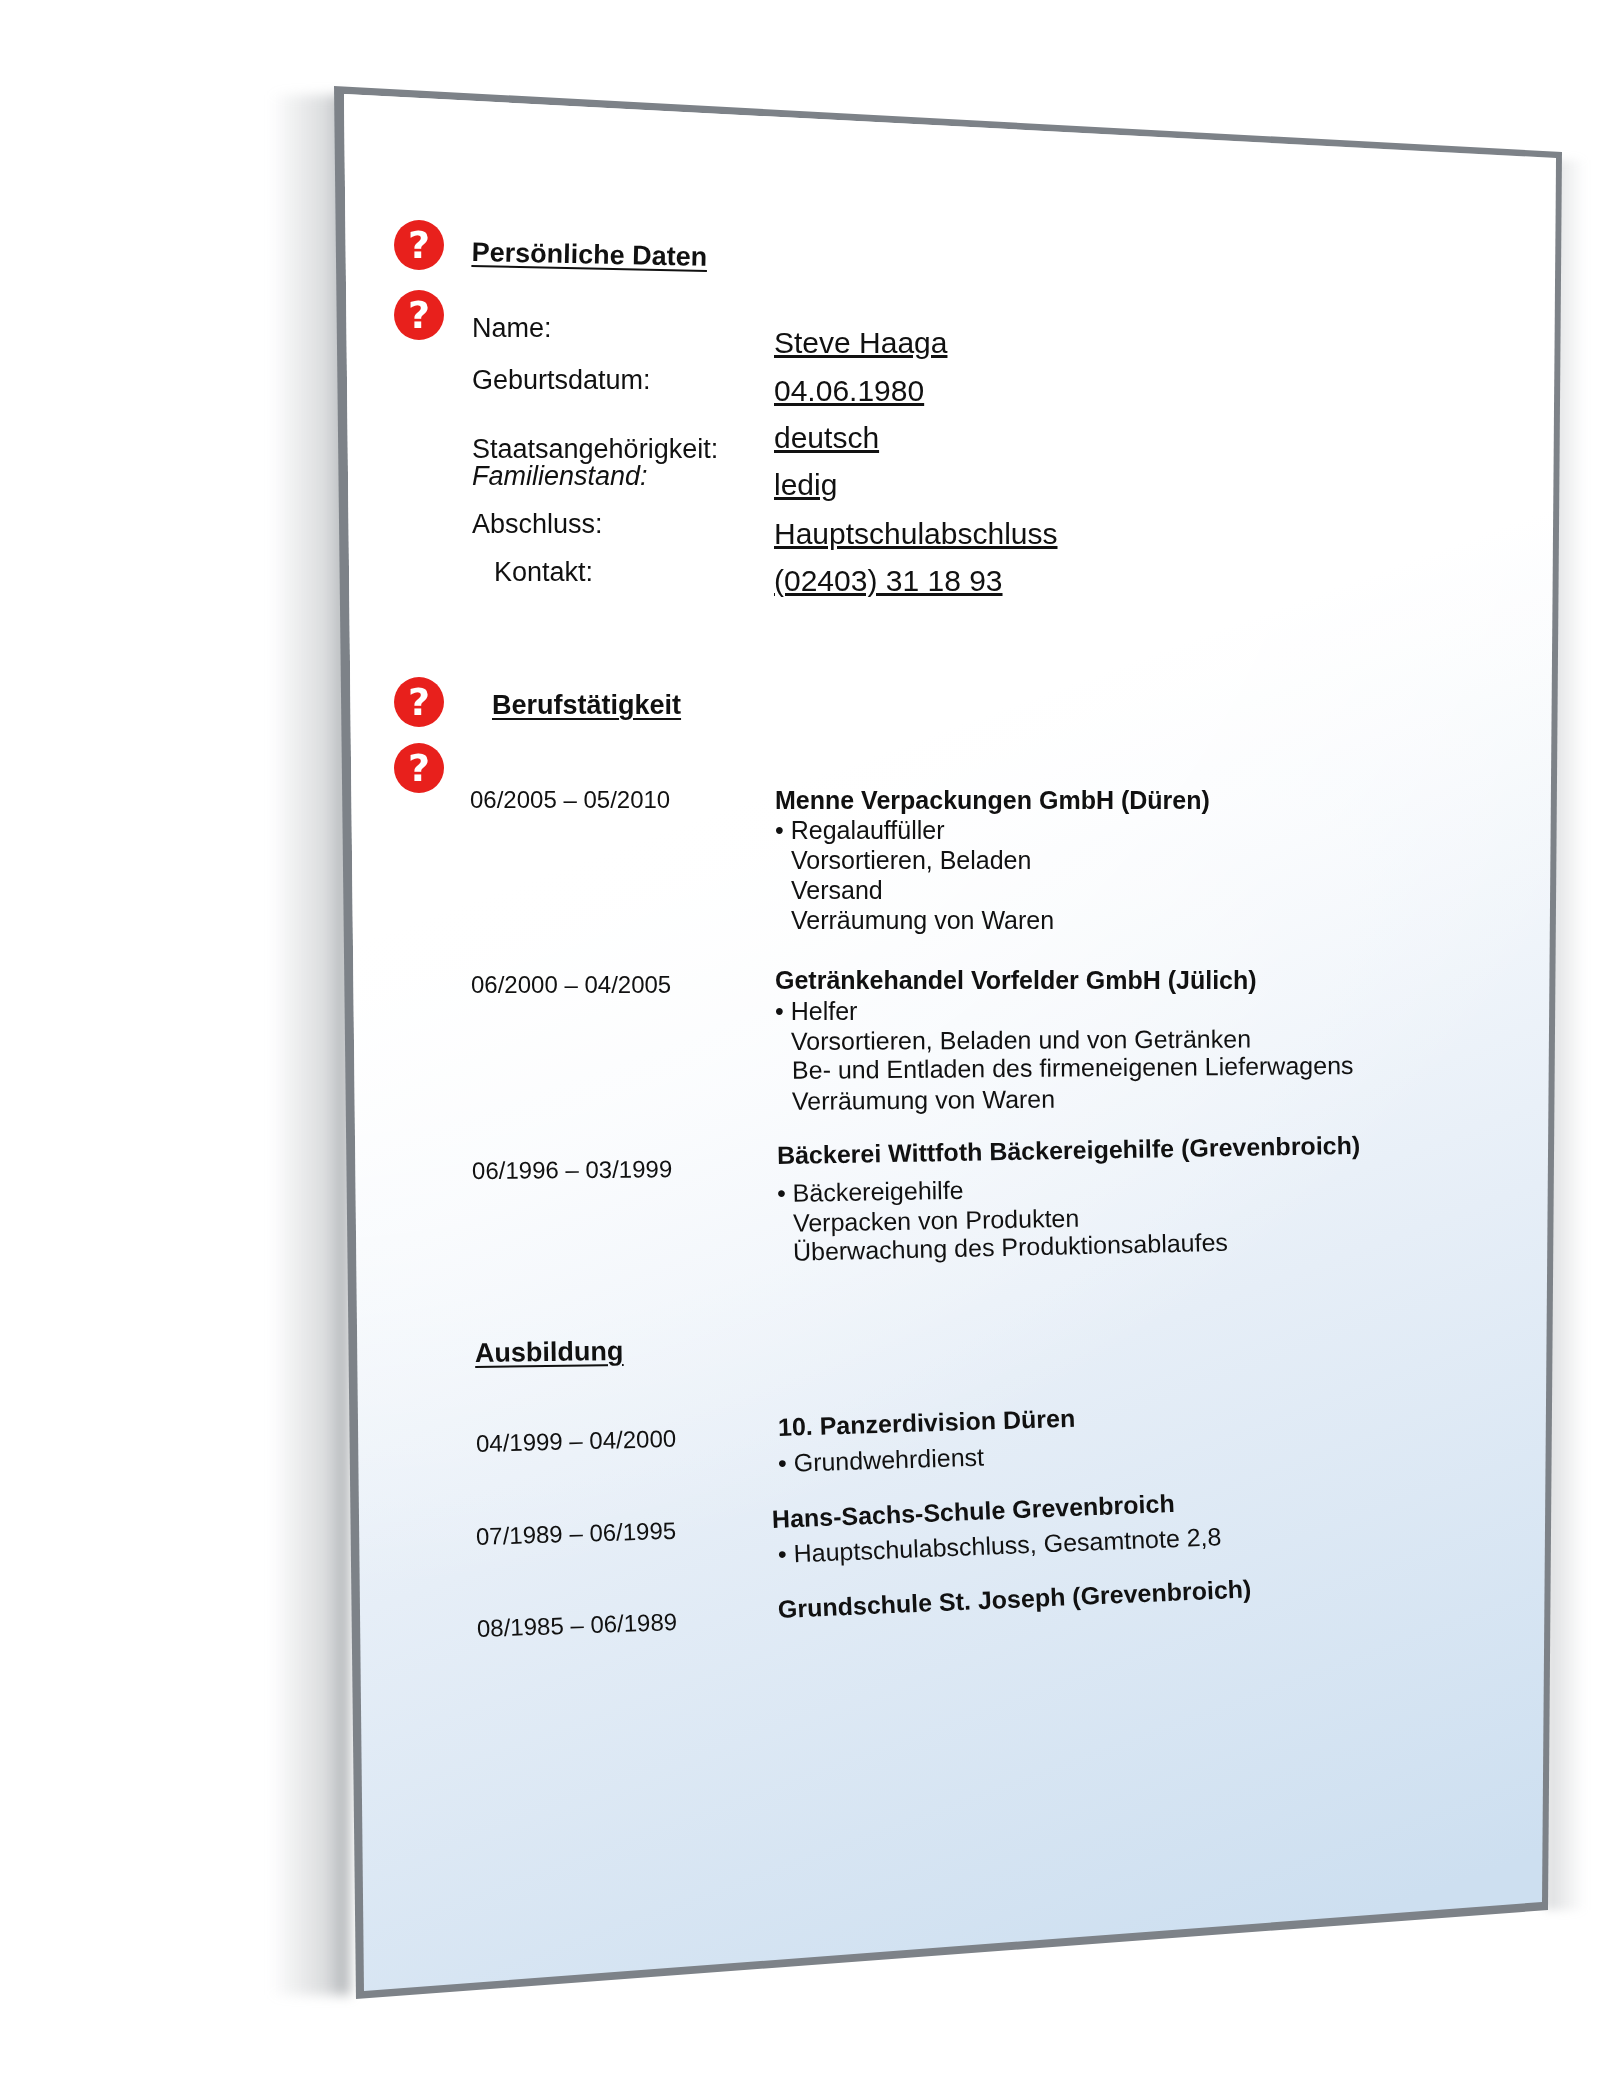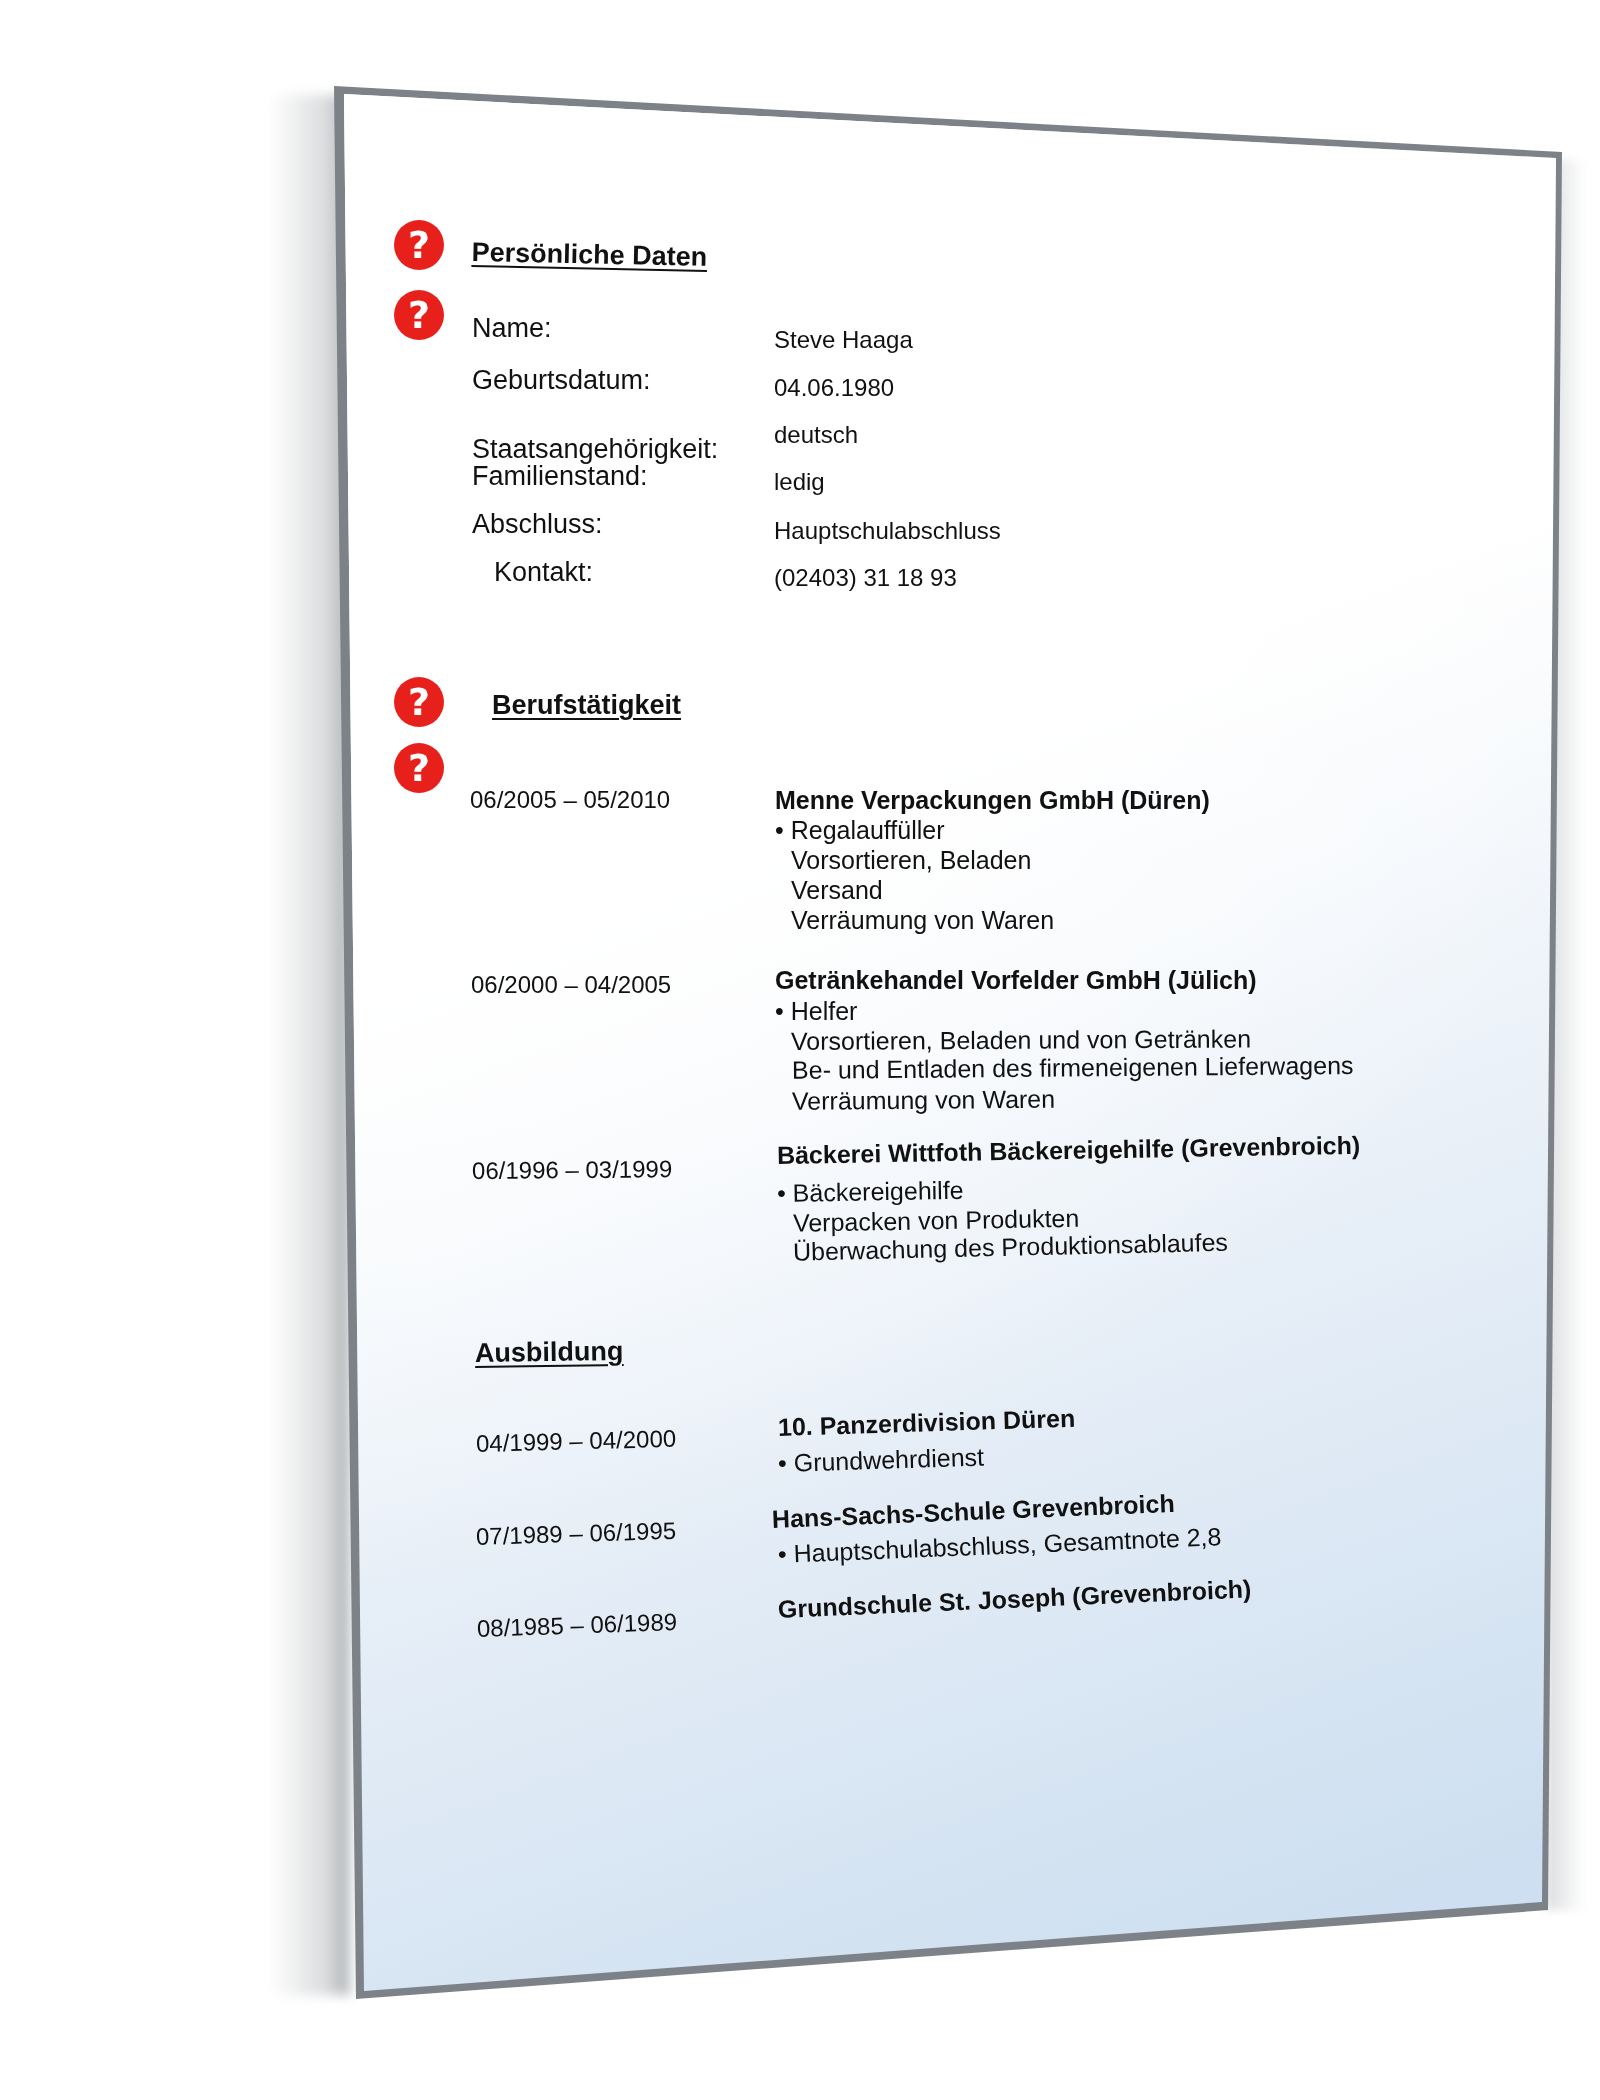--- a/index.html
+++ b/index.html
@@ -20,21 +20,21 @@
          clip-path: polygon(344px 94px, 1556px 158px, 1542px 1902px, 364px 1991px);
          background:
            radial-gradient(ellipse 1500px 1300px at 250px 300px, #ffffff 45%, rgba(255,255,255,0) 100%),
            linear-gradient(160deg, #ffffff 0%, #ffffff 40%, #e6eef7 65%, #cddff0 90%); }
   .abs { position:absolute; white-space:nowrap; }
   .q-icon { position:absolute; width:50px; height:50px; border-radius:50%; background:#e8201c;
          color:#fff; font-weight:bold; font-size:38px; line-height:50px; text-align:center;
          font-family:"DejaVu Sans", sans-serif; }
   .heading { font-weight:bold; font-size:27px; text-decoration:underline; text-underline-offset:4px; }
   .label { font-size:27px; }
-  .val { font-size:24px; }
+  .val { font-size:30px;text-decoration:underline; }
   .date { font-size:24px; }
   .company { font-weight:bold; font-size:25px; }
   .line { font-size:25px; }
   .bullet::before { content:"• "; }
   .indent { padding-left:16px; }
 </style>
 </head>
 <body>
 
 <div class="shadow-left"></div>
@@ -57,21 +57,21 @@
   </div>
   <div>
     <div class="abs label" style="left:472px;top:365px;">Geburtsdatum:</div>
     <div class="abs val" style="left:774px;top:374px;">04.06.1980</div>
   </div>
   <div>
     <div class="abs label" style="left:472px;top:413px;margin-top:21px;">Staatsangehörigkeit:</div>
     <div class="abs val" style="left:774px;top:421px;">deutsch</div>
   </div>
   <div>
-    <div class="abs label" style="left:472px;top:461px;">Familienstand:</div>
+    <div class="abs label" style="left:472px;top:461px;font-style:italic;">Familienstand:</div>
     <div class="abs val" style="left:774px;top:468px;">ledig</div>
   </div>
   <div>
     <div class="abs label" style="left:472px;top:509px;">Abschluss:</div>
     <div class="abs val" style="left:774px;top:517px;">Hauptschulabschluss</div>
   </div>
   <div>
     <div class="abs label" style="left:494px;top:557px;">Kontakt:</div>
     <div class="abs val" style="left:774px;top:564px;">(02403) 31 18 93</div>
   </div>

